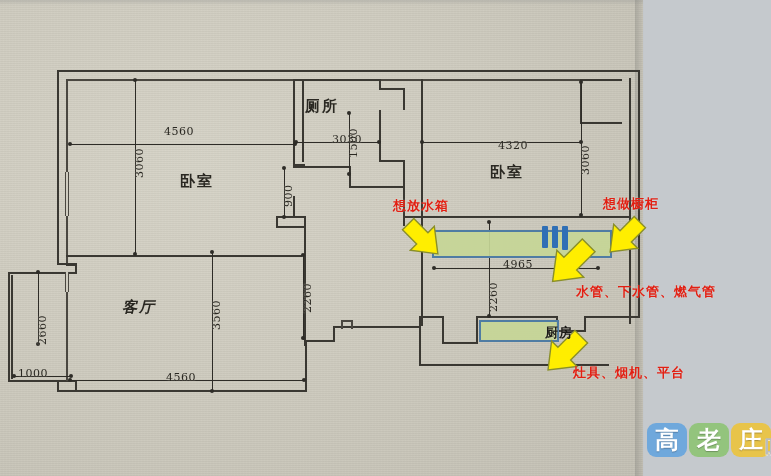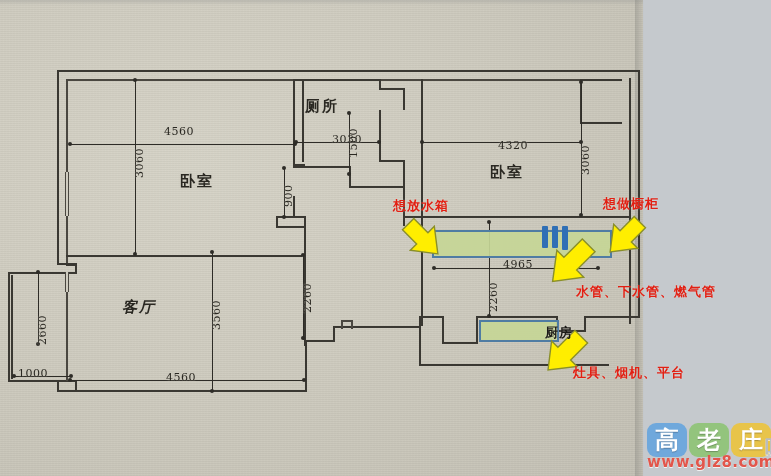--- a/index.html
+++ b/index.html
@@ -304,16 +304,15 @@
     <div class="note black" style="left:545px;top:283px;margin-top:41px;">厨房</div>
     <div class="note" style="left:573px;top:364px;">灶具、烟机、平台</div>
     <div class="note" style="left:576px;top:283px;">水管、下水管、燃气管</div>
   </div>
 
   <div class="wm">
     <div class="wm-tile" style="left:6px;background:#6fa8dc;">高</div>
     <div class="wm-tile" style="left:48px;background:#93c47d;">老</div>
     <div class="wm-tile" style="left:90px;background:#e8c44a;">庄</div>
     <div class="wm-ba" style="left:124px;">吧</div>
-    <div class="wm-url">www.glz8.com</div>
   </div>
 
 </div>
 
 </body></html>

